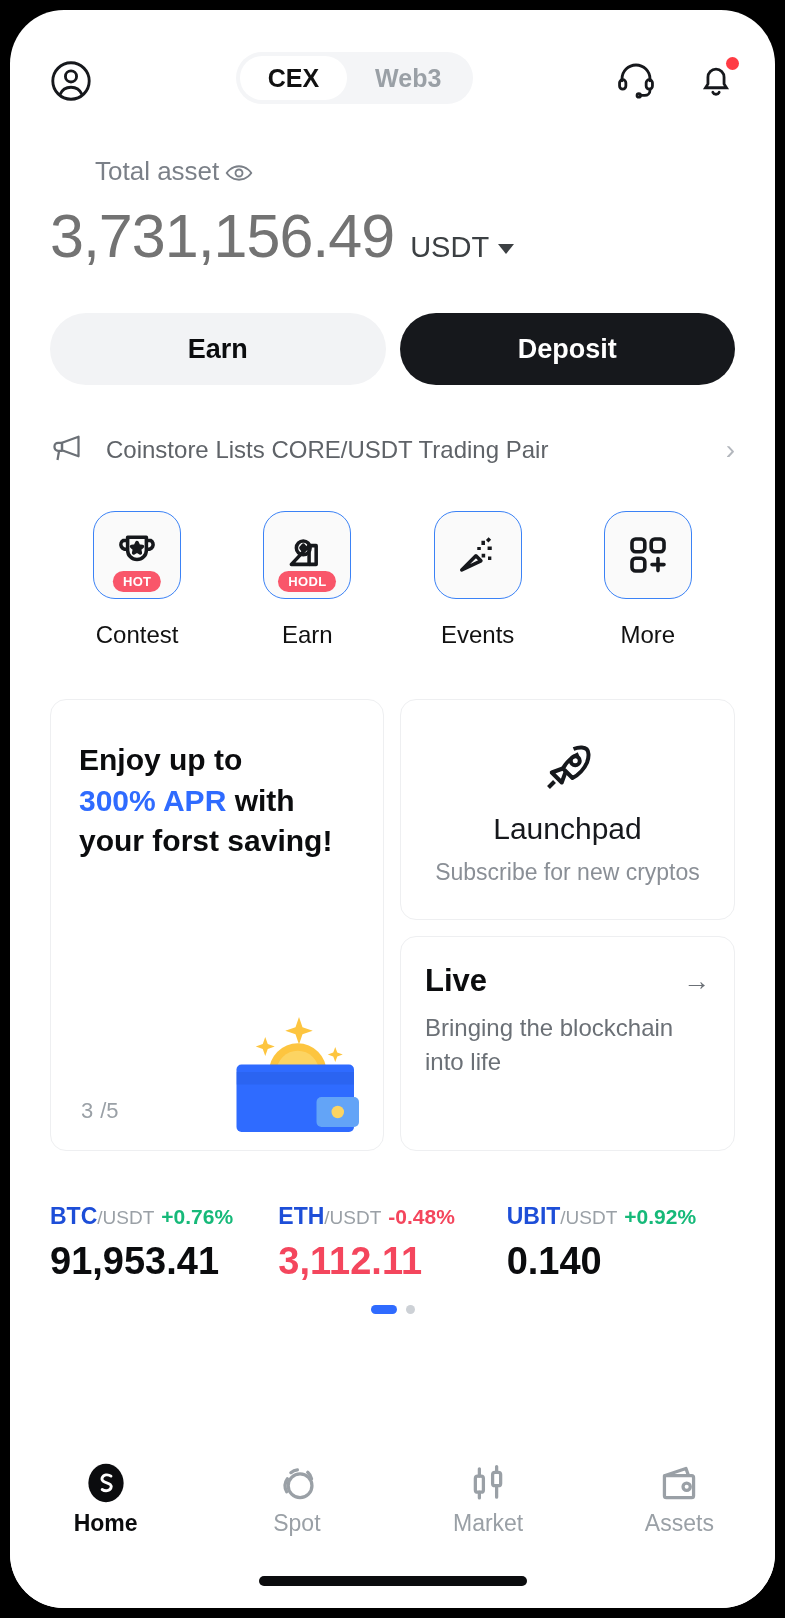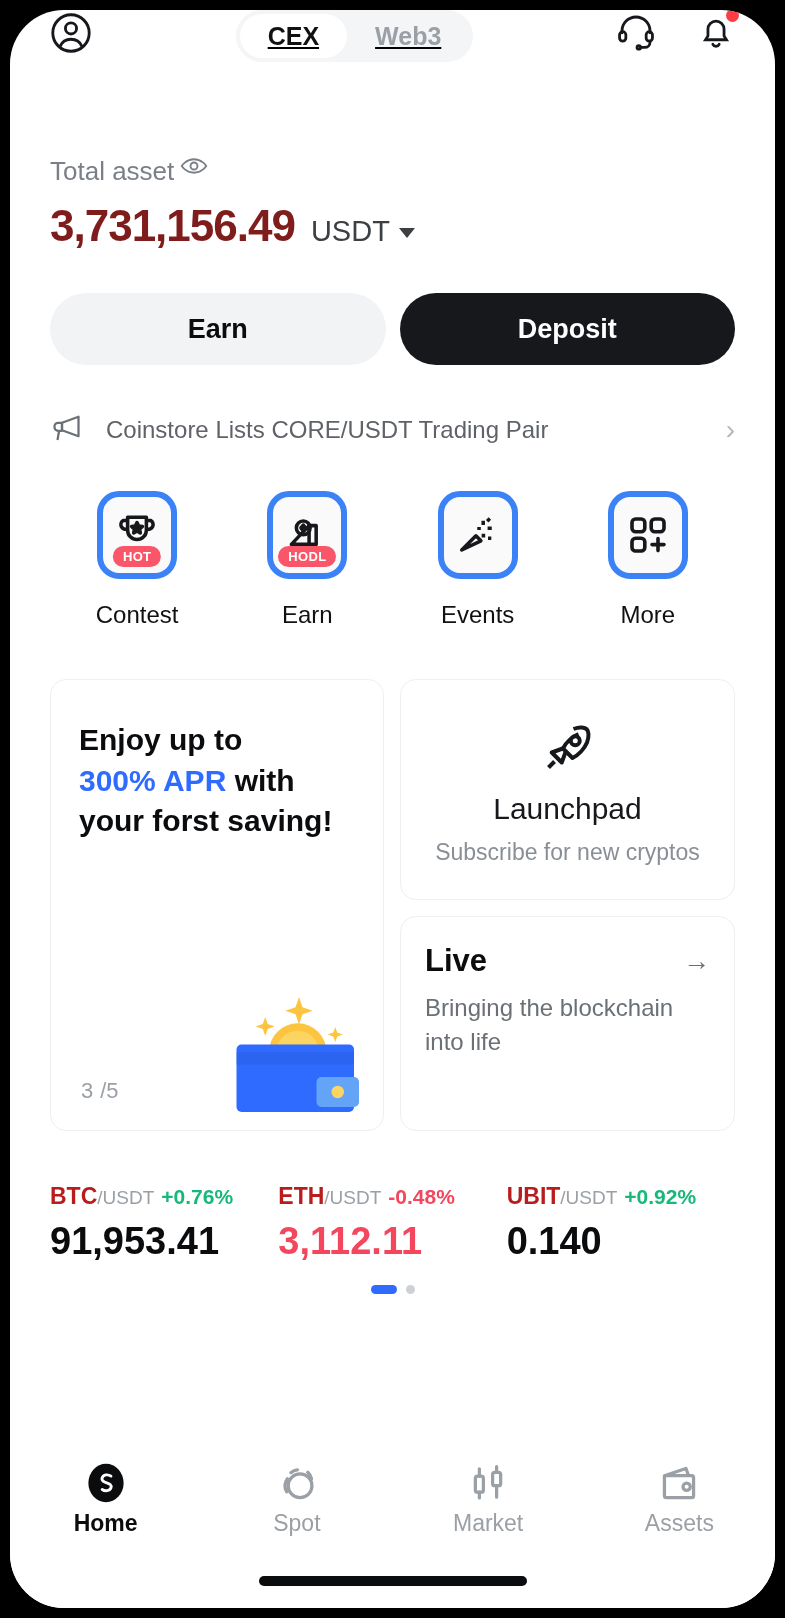--- a/index.html
+++ b/index.html
@@ -8,45 +8,45 @@
   .phone {
     position:relative; width:785px; height:1618px;
     background:#000; padding:10px;
   }
   .screen {
     position:relative; width:765px; height:1598px;
     background:#fff; border-radius:54px; overflow:hidden;
   }
 
   
-  .header { display:flex; align-items:flex-start; height:110px; padding:0 38px;text-decoration:underline; }
+  .header { display:flex; align-items:flex-end; height:110px; padding:16px 38px; }
   .avatar-btn { width:46px; height:46px; flex:0 0 auto; }
   .seg {
     margin-left:auto; margin-right:auto;
     display:flex; align-items:center;
     background:#f4f5f7; border-radius:26px; height:52px; padding:4px;
   }
   .seg-item {
     height:44px; padding:0 28px; display:flex; align-items:center; justify-content:center;
     border-radius:22px; font-size:25px; color:#9aa0a6; font-weight:700;
   }
   .seg-item.active { background:#fff; color:#111; }
   .header-icons { display:flex; align-items:center; gap:38px; flex:0 0 auto; }
   .bell-wrap { position:relative; }
   .bell-dot {
     position:absolute; top:-1px; right:-2px; width:13px; height:13px;
     border-radius:50%; background:#ff3b44;
   }
 
   
   .balance-block { padding:36px 40px 0 40px; }
-  .bal-label-row { display:flex; align-items:flex-start; gap:6px; }
+  .bal-label-row { display:flex; align-items:flex-end; gap:6px;margin-left:45px; }
   .bal-label { font-size:26px; color:#7b8088; }
   .bal-amount-row { display:flex; align-items:baseline; margin-top:14px; }
-  .bal-amount { font-size:44px; font-weight:700; color:#7f1d1d; letter-spacing:-1px; }
+  .bal-amount { font-size:61px; font-weight:400; color:#737373; letter-spacing:-1px; }
   .bal-ccy { font-size:29px; color:#3c4043; margin-left:16px; }
   .caret { display:inline-block; margin-left:9px; border-left:8px solid transparent;
            border-right:8px solid transparent; border-top:10px solid #3c4043; vertical-align:middle; }
 
   
   .actions { display:flex; gap:14px; padding:42px 40px 0 40px; }
   .btn {
     flex:1; height:72px; border-radius:36px; display:flex; align-items:center; justify-content:center;
     font-size:27px; font-weight:600;
   }
@@ -55,22 +55,22 @@
 
   
   .announce { display:flex; align-items:center; gap:20px; padding:48px 40px 0 40px; }
   .announce-text { font-size:24px; color:#5f6368; flex:1; }
   .chev { color:#b3b7bd; font-size:28px; }
 
   
   .quick { display:flex; padding:44px 42px 0 42px; }
   .quick-item { flex:1; display:flex; flex-direction:column; align-items:center; }
   .quick-tile {
-    position:relative; width:80px; height:88px; border-radius:22px;
-    background:#fafafa; border:6px solid #3b82f6;
+    position:relative; width:88px; height:88px; border-radius:22px;
+    background:#fafafa; border:1px solid #3b82f6;
     display:flex; align-items:center; justify-content:center;
   }
   .badge {
     position:absolute; bottom:6px; left:50%; transform:translateX(-50%);
     background:#f9566a; color:#fff; border-radius:12px;
     font-size:13px; font-weight:700; padding:3px 10px; letter-spacing:.3px;
     white-space:nowrap;
   }
   .quick-label { margin-top:22px; font-size:24px; color:#111; }
 
@@ -98,21 +98,21 @@
   .live { padding:26px 24px 30px 24px; flex:1; }
   .live-head { display:flex; align-items:center; }
   .live-title { font-size:31px; font-weight:700; color:#0b0c0e; }
   .live-arrow { margin-left:auto; color:#6b7076; font-size:27px; }
   .live-sub { font-size:24px; color:#6b7076; line-height:1.4; margin-top:12px; }
 
   
   .tickers { display:flex; padding:52px 40px 0 40px; }
   .ticker { flex:1; }
   .t-head { font-size:21px; white-space:nowrap; }
-  .t-sym { color:#b91c1c; font-weight:600; font-size:23px; }
+  .t-sym { color:#1d4ed8; font-weight:600; font-size:23px; }
   .t-quote { color:#9aa0a6; font-size:19px; }
   .t-chg { font-weight:700; margin-left:7px; font-size:21px; }
   .up { color:#16b979; }
   .down { color:#f4465d; }
   .t-price { font-size:38px; font-weight:700; margin-top:10px; color:#0b0c0e; }
   .t-price.down { color:#f4465d; }
 
   .dots { display:flex; justify-content:center; align-items:center; gap:9px; margin-top:22px; }
   .dot { width:9px; height:9px; border-radius:50%; background:#cdd1d6; }
   .dot.active { width:26px; border-radius:5px; background:#2f6bff; }

